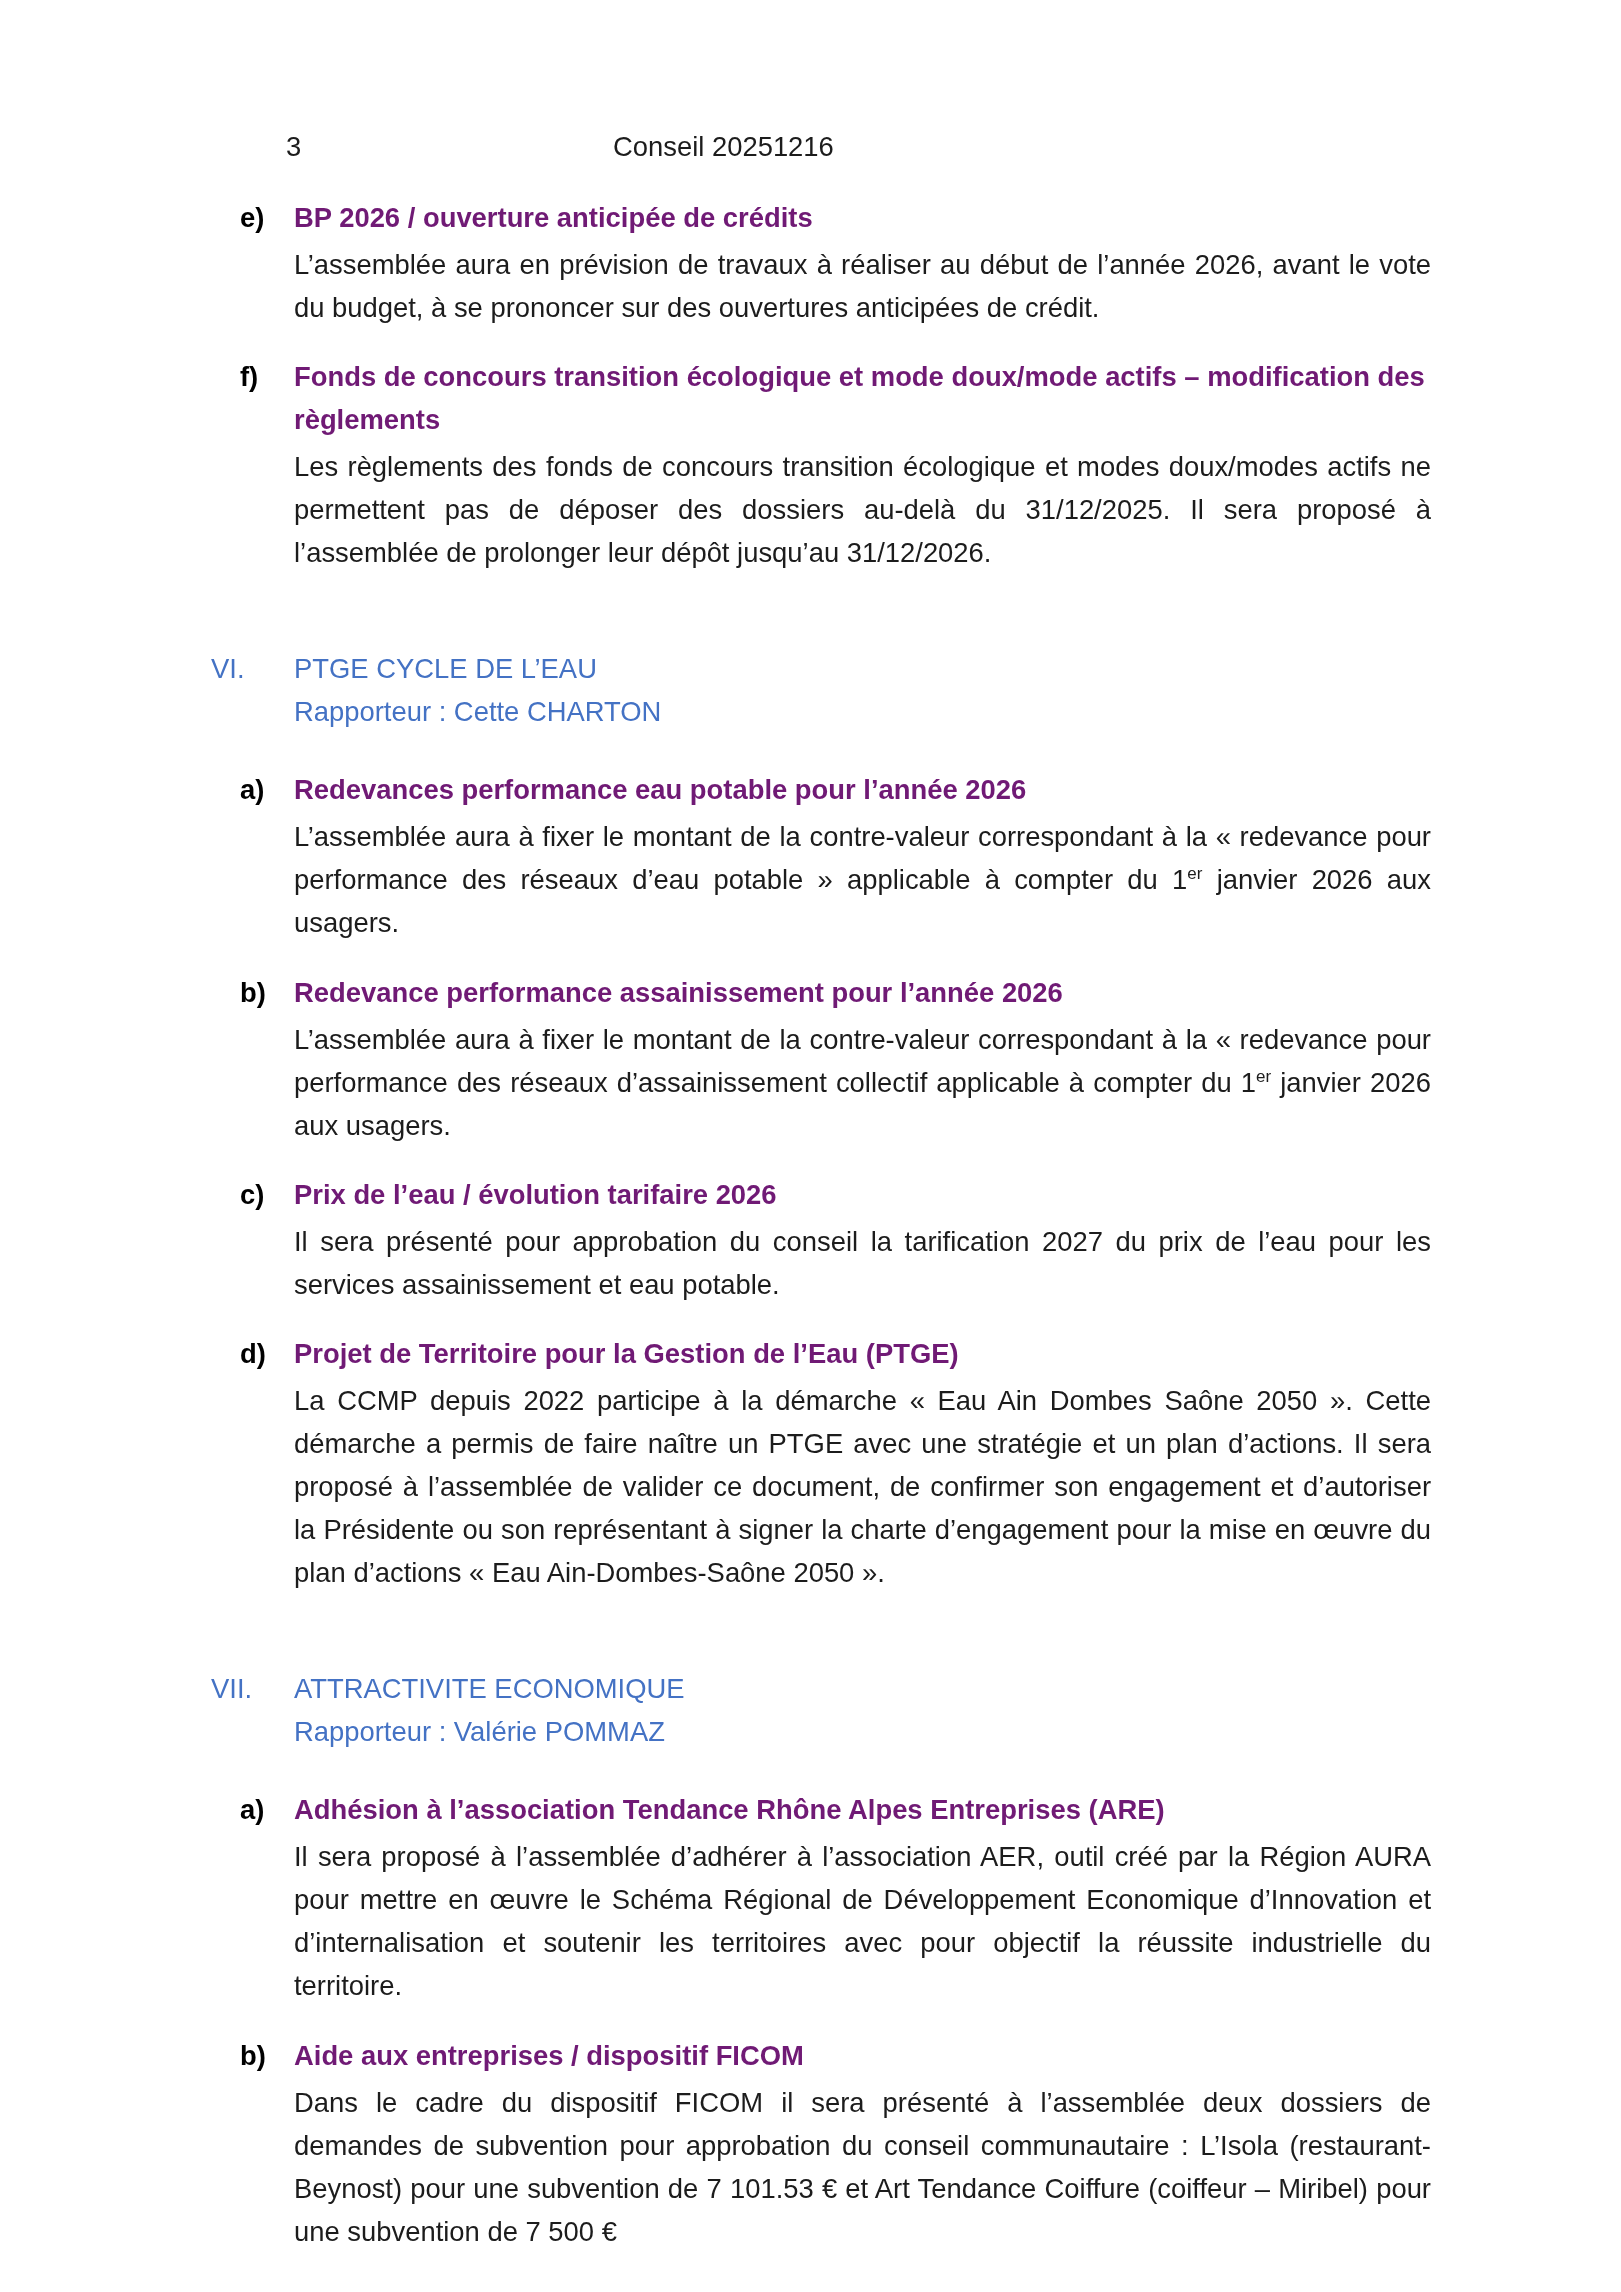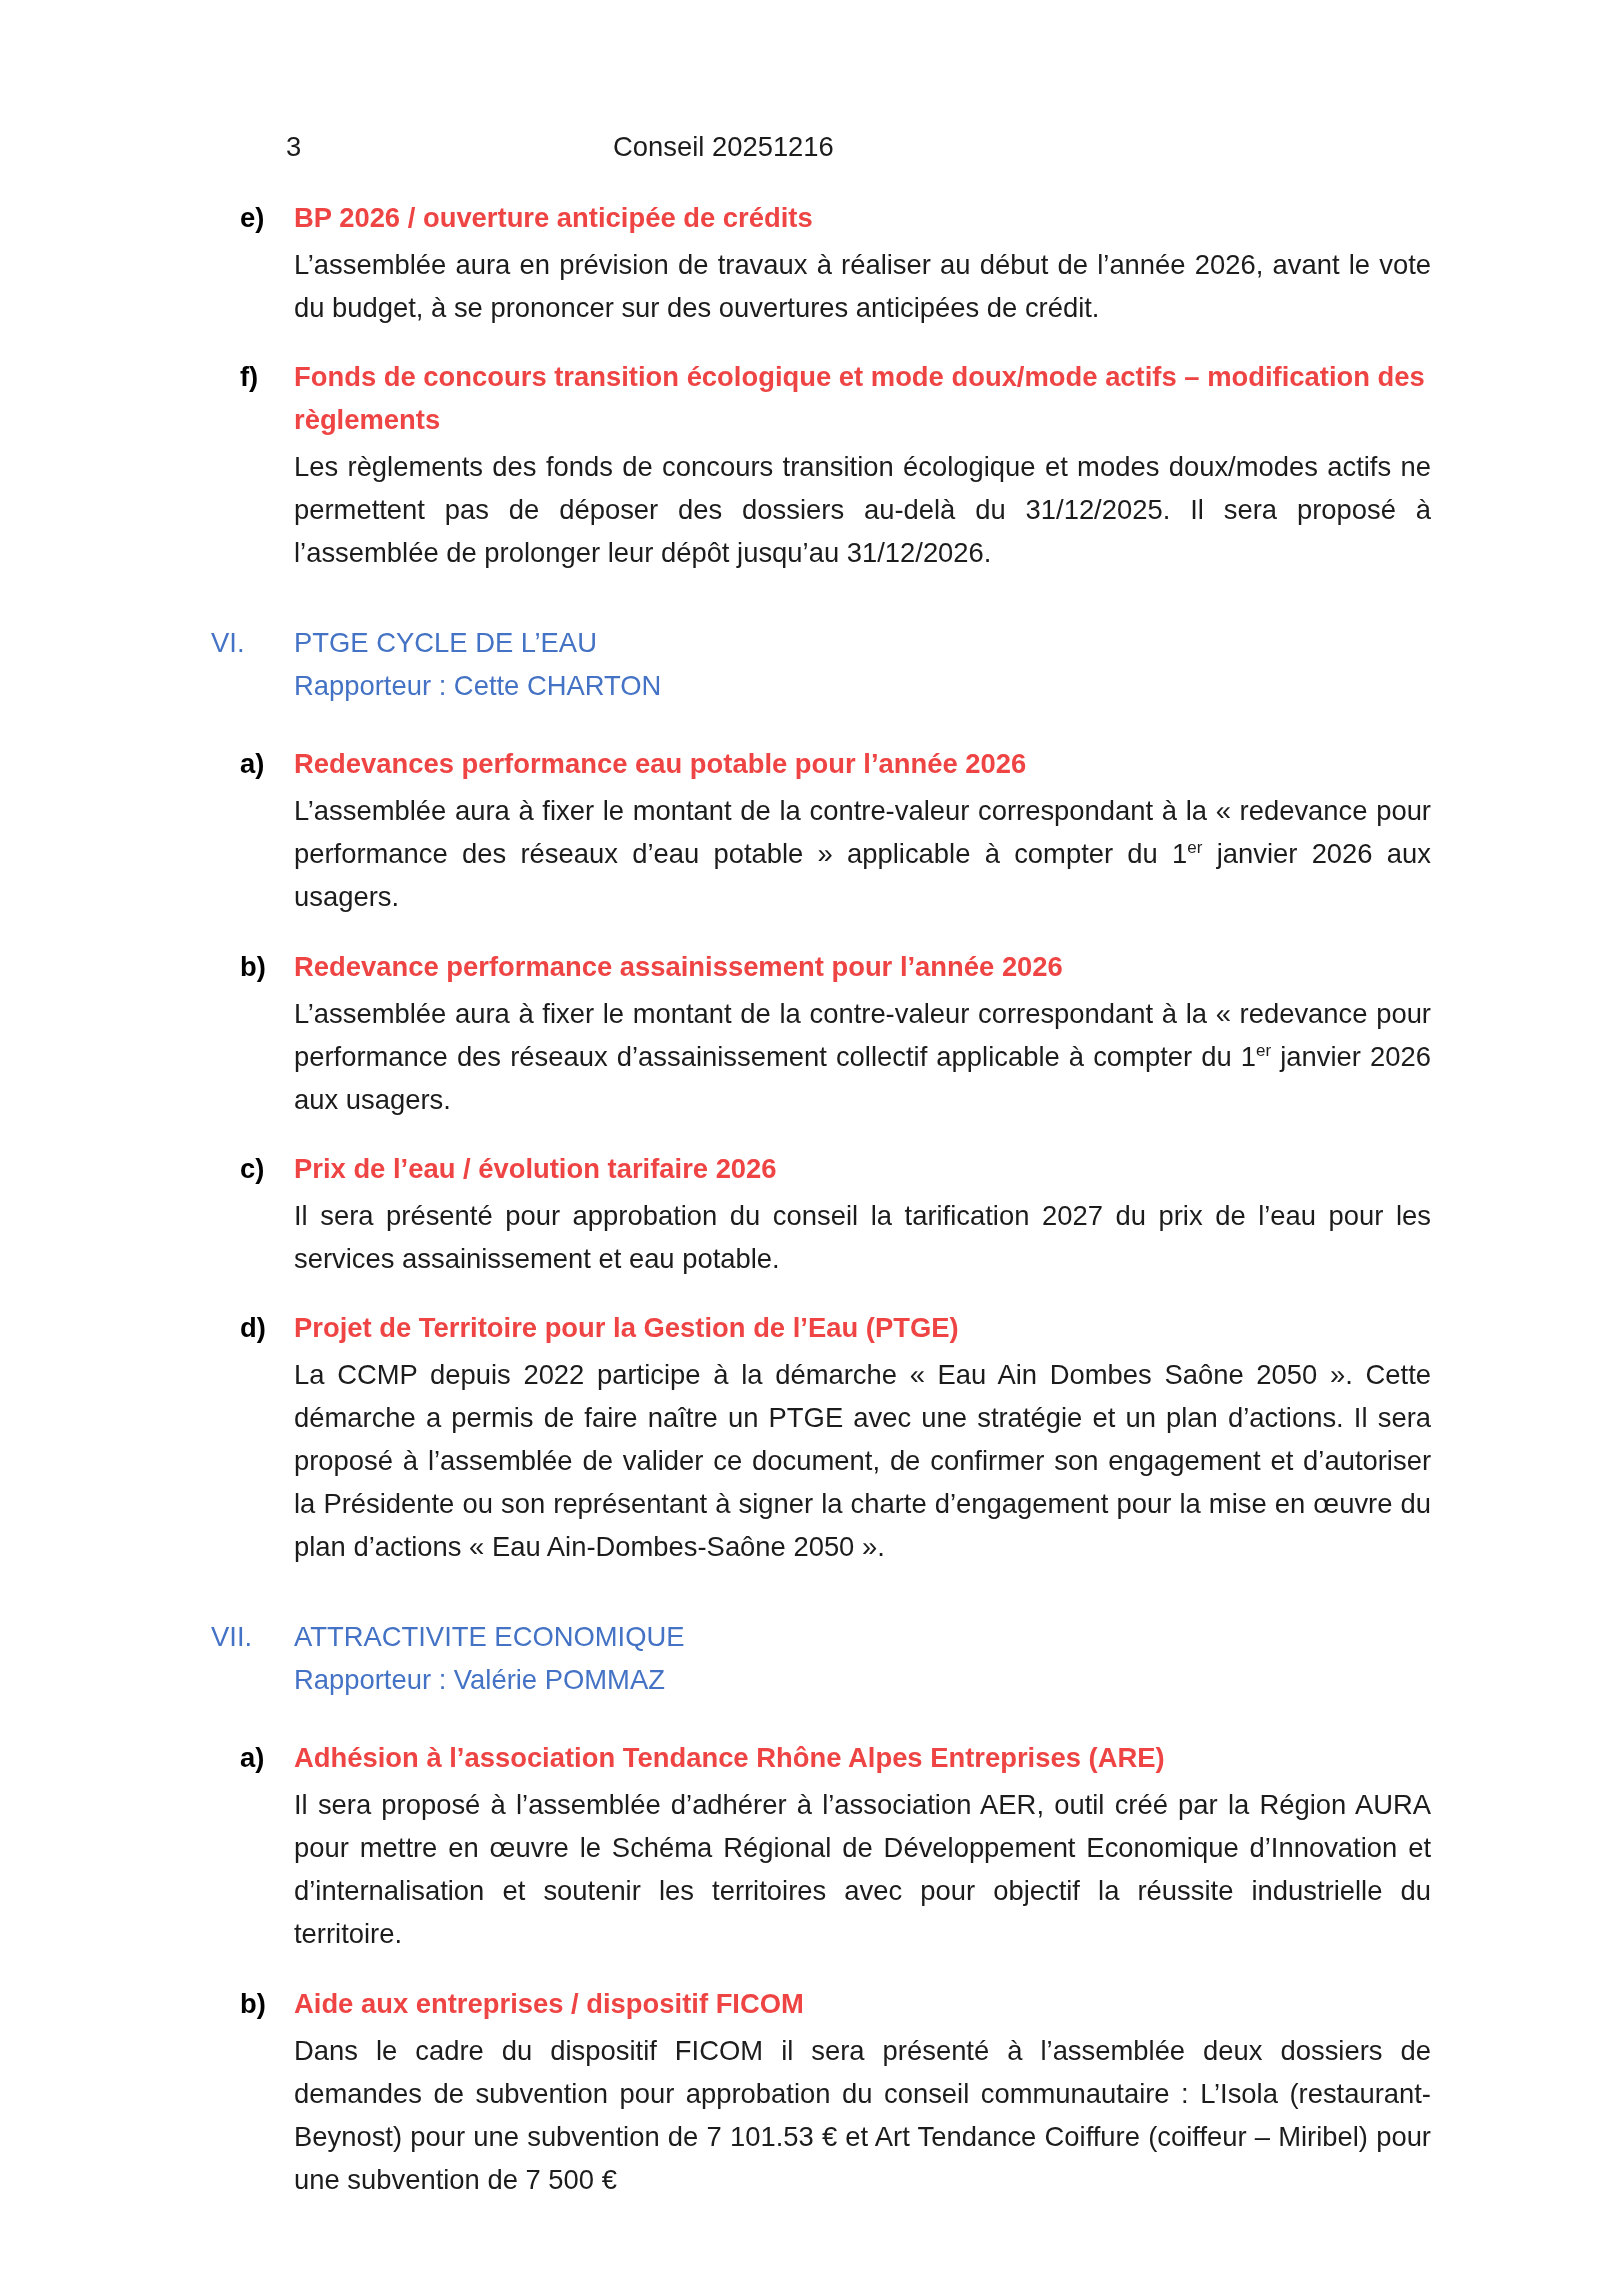--- a/index.html
+++ b/index.html
@@ -18,24 +18,24 @@
   .header { position: absolute; top: 125px; left: 0; width: 100%; height: 43px; }
   .page-num { position: absolute; left: 286px; }
   .doc-title { position: absolute; left: 613px; }
   .content { position: absolute; top: 196px; left: 294px; width: 1137px; }
 
   .item { position: relative; margin-bottom: 26.5px; }
   .item-label {
     position: absolute; left: -54px; top: 0;
     font-weight: 700; color: #000;
   }
-  .item-title { font-weight: 700; color: #ef4444; margin-bottom: 3.9px; }
+  .item-title { font-weight: 700; color: #701a75; margin-bottom: 3.9px; }
   .item-body { text-align: justify; }
 
-  .section-head { position: relative; margin-top: 47px; margin-bottom: 35px; color: var(--accent, #4472c4); }
+  .section-head { position: relative; margin-top: 73px; margin-bottom: 35px; color: var(--accent, #4472c4); }
   .section-numeral { position: absolute; left: -83px; top: 0; }
   .section-title { }
   .rapporteur { }
 
   sup.ord { font-size: 0.62em; line-height: 0; vertical-align: super; }
 </style>
 </head>
 <body>
 
 <div class="page">

